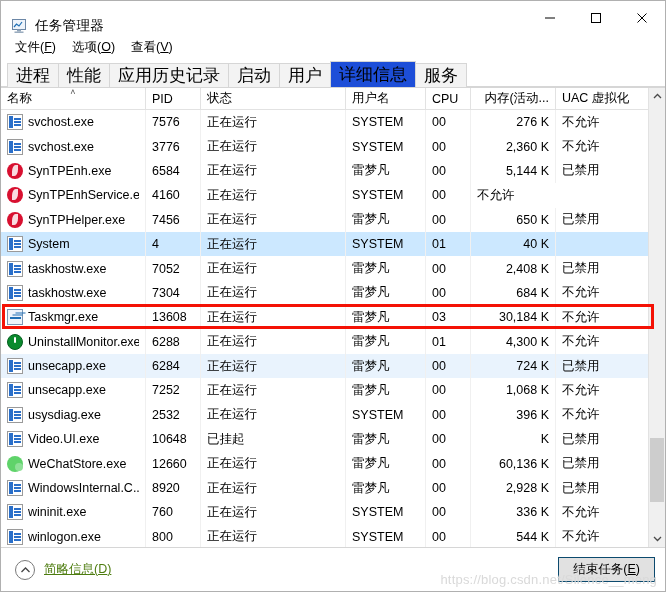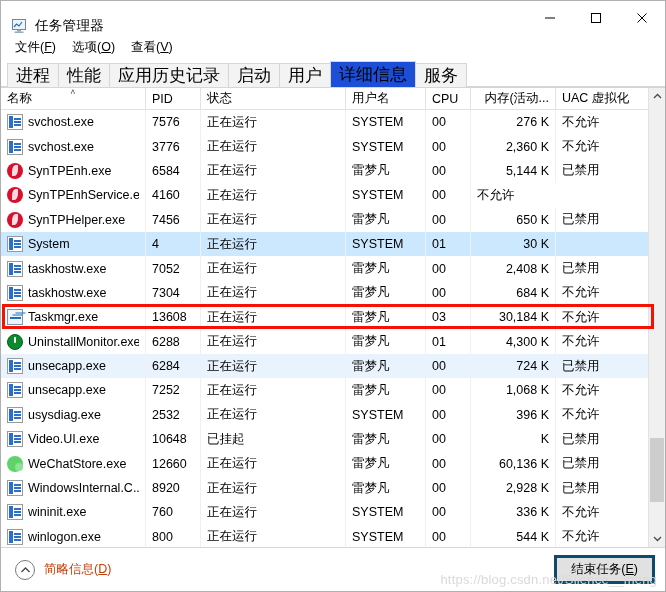--- a/index.html
+++ b/index.html
@@ -322,28 +322,28 @@
     align-items: center;
   }
   #chev-circle {
     width: 20px; height: 20px;
     border: 1px solid #7a7a7a;
     border-radius: 50%;
     display: flex; align-items: center; justify-content: center;
     margin-right: 9px;
     color: #444;
   }
-  #fewer-label { font-size: 12.5px; color: #c2410c; }
+  #fewer-label { font-size: 12.5px; color: #4d7c0f; text-decoration: underline; }
   #fewer-label .acc { text-decoration: underline; }
   #endtask {
     margin-left: auto;
     font-size: 12.5px;
     color: #000;
     background: #e1e1e1;
-    border: 3px solid #0c4a6e;
+    border: 1px solid #0c4a6e;
     padding: 4px 14px;
     line-height: 15px;
   }
   #endtask .acc { text-decoration: underline; }
 
   #watermark {
     position: absolute;
     right: 8px;
     bottom: 4px;
     font-size: 13px;
@@ -483,21 +483,21 @@
         </div>
         <div class="row sel">
           <div class="cell name c-name">
             <span class="picon ico-exe"></span>
             <span class="pname">System</span>
           </div>
           <div class="cell c-pid">4</div>
           <div class="cell c-stat">正在运行</div>
           <div class="cell c-user">SYSTEM</div>
           <div class="cell c-cpu">01</div>
-          <div class="cell c-mem num">30 K</div>
+          <div class="cell c-mem num">40 K</div>
           <div class="cell c-uac"></div>
         </div>
         <div class="row">
           <div class="cell name c-name">
             <span class="picon ico-exe"></span>
             <span class="pname">taskhostw.exe</span>
           </div>
           <div class="cell c-pid">7052</div>
           <div class="cell c-stat">正在运行</div>
           <div class="cell c-user">雷梦凡</div>

